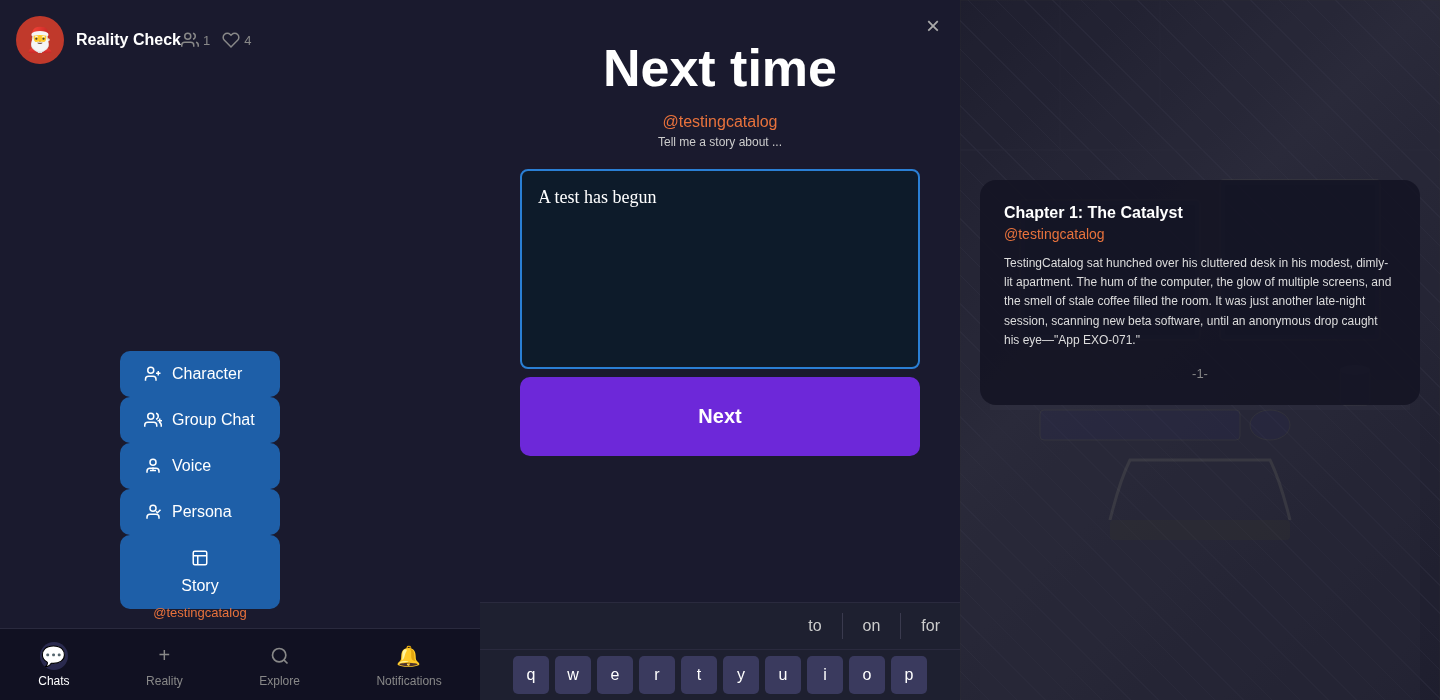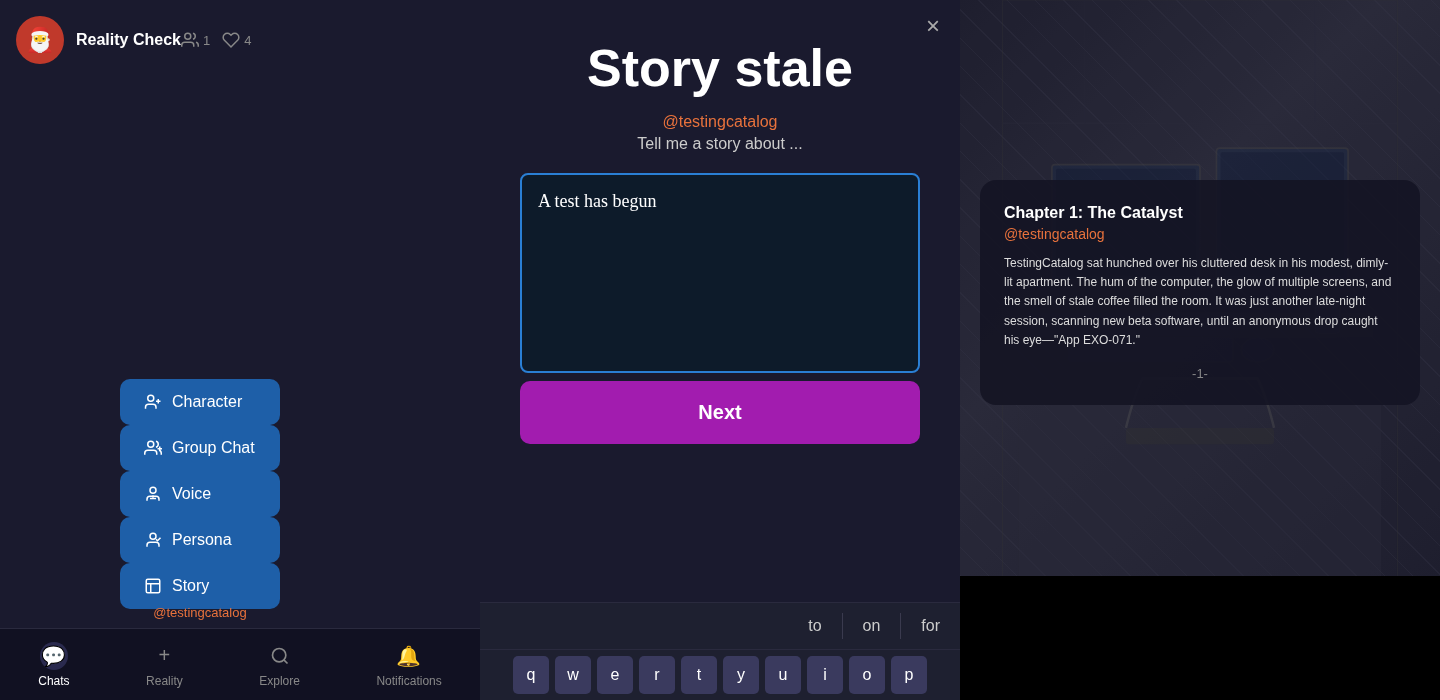--- a/index.html
+++ b/index.html
@@ -87,20 +87,21 @@
       cursor: pointer;
       display: flex;
       align-items: center;
       gap: 10px;
       min-width: 160px;
       text-align: left;
     }
 
     .menu-item-story {
       background: #1e5fa8;
+      flex-direction: column;
     }
 
     .menu-label-story {
       color: #e8723c;
     }
 
     
     .bottom-nav {
       position: absolute;
       bottom: 0;
@@ -184,45 +185,45 @@
 
     .modal-username {
       color: #e8723c;
       font-size: 16px;
       font-weight: 500;
       margin-bottom: 4px;
     }
 
     .modal-subtitle {
       color: #ccc;
-      font-size: 16px;
+      font-size: 12px;
       margin-bottom: 20px;
     }
 
     .modal-textarea {
       width: 100%;
       height: 200px;
       background: #0d1b2a;
       border: 2px solid #2a7fd4;
       border-radius: 8px;
       color: #fff;
       font-size: 18px;
       padding: 16px;
       resize: none;
       outline: none;
       font-family: Liberation Serif, serif;
       margin-bottom: 8px;
     }
 
     .next-button {
-      background: #a21caf;
+      background: #6d28d9;
       color: #fff;
       border: none;
       border-radius: 10px;
-      padding: 20px 48px;
+      padding: 28px 48px;
       font-size: 20px;
       font-weight: 600;
       cursor: pointer;
       width: 100%;
     }
 
     
     .keyboard-area {
       background: #1e2030;
       border-top: 1px solid #2a2a3e;
@@ -261,21 +262,21 @@
       padding: 10px 12px;
       font-size: 16px;
       min-width: 36px;
       text-align: center;
       cursor: pointer;
     }
 
     
     .panel-right {
       width: 480px;
-      height: 576px;
+      height: 700px;
       background: #2a2a3a;
       position: relative;
       overflow: hidden;
     }
 
     
     .bg-illustration {
       position: absolute;
       inset: 0;
       background:
@@ -437,21 +438,21 @@
       <div class="nav-icon">🔔</div>
       <span>Notifications</span>
     </div>
   </div>
 </div>
 
 <div class="panel-middle">
   <button class="modal-close">×</button>
 
   <div class="modal-content">
-    <h1 class="modal-title">Story stale</h1>
+    <h1 class="modal-title">Next time</h1>
     <span class="modal-username">@testingcatalog</span>
     <span class="modal-subtitle">Tell me a story about ...</span>
     <textarea class="modal-textarea" style="">A test has begun</textarea>
     <button class="next-button">Next</button>
   </div>
 
   <div class="keyboard-area">
     <div class="keyboard-suggestions">
       <span class="keyboard-suggestion">to</span>
       <span class="keyboard-suggestion">on</span>

